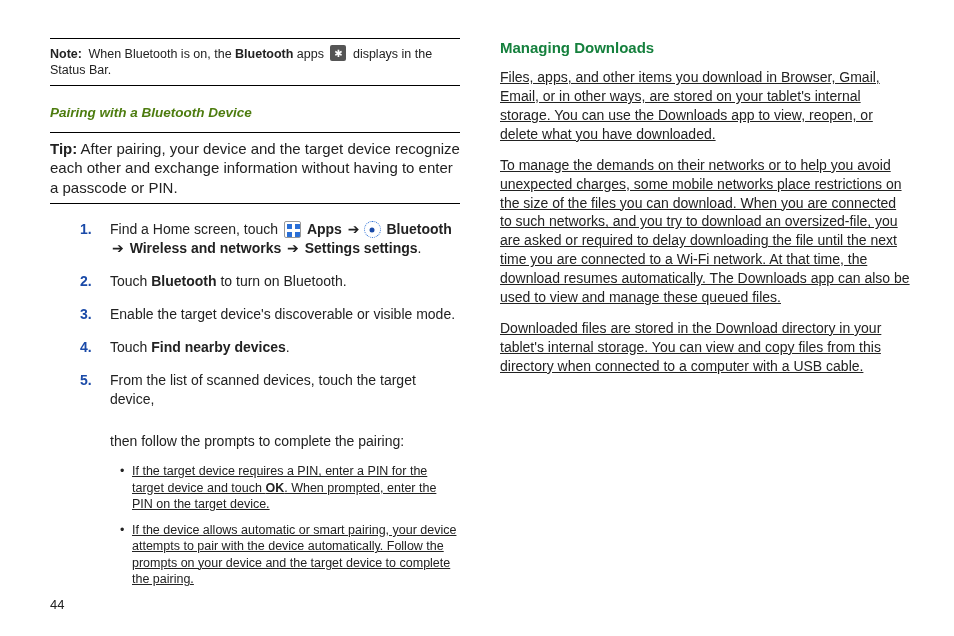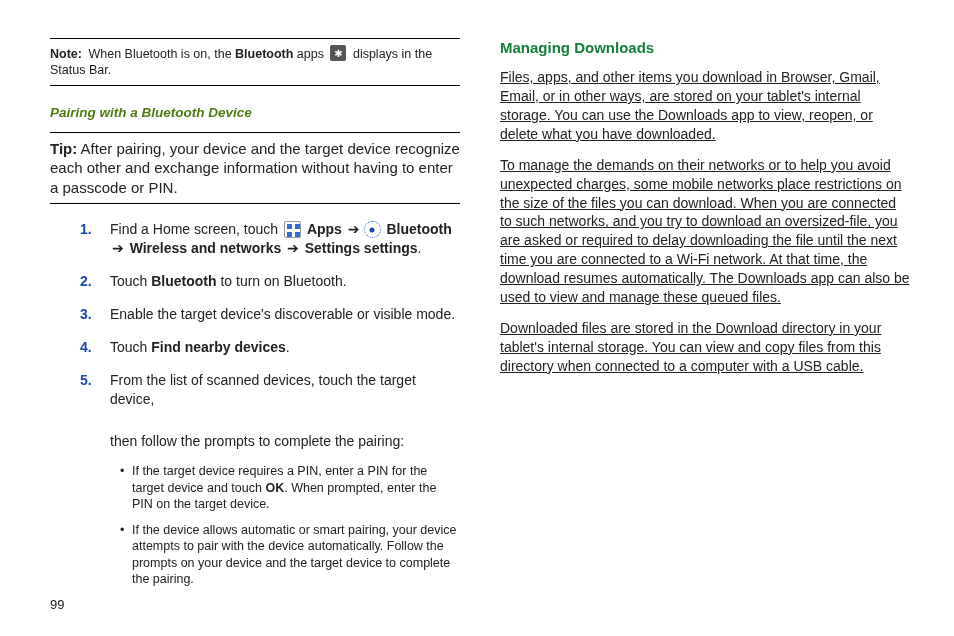--- a/index.html
+++ b/index.html
@@ -109,20 +109,21 @@
     top: 0;
     font-weight: bold;
     color: #1a4aa8;
     font-stretch: condensed;
   }
   .sub-bullets {
     list-style: none;
     padding-left: 10px;
     margin: 12px 0 16px 0;
     font-size: 12.5px;
+    text-decoration: underline;
   }
   .sub-bullets li {
     position: relative;
     padding-left: 12px;
     margin-bottom: 10px;
     line-height: 1.3;
   }
   .sub-bullets li::before {
     content: "•";
     position: absolute;
@@ -240,13 +241,13 @@
   </div>
 
   <div class="col">
     <div class="main-heading">Managing Downloads</div>
     <p class="body-pr">Files, apps, and other items you download in Browser, Gmail, Email, or in other ways, are stored on your tablet's internal storage. You can use the Downloads app to view, reopen, or delete what you have downloaded.</p>
     <p class="body-pr">To manage the demands on their networks or to help you avoid unexpected charges, some mobile networks place restrictions on the size of the files you can download. When you are connected to such networks, and you try to download an oversized-file, you are asked or required to delay downloading the file until the next time you are connected to a Wi-Fi network. At that time, the download resumes automatically. The Downloads app can also be used to view and manage these queued files.</p>
     <p class="body-pr">Downloaded files are stored in the Download directory in your tablet's internal storage. You can view and copy files from this directory when connected to a computer with a USB cable.</p>
   </div>
 </div>
 
-<div class="pagenum">99</div>
+<div class="pagenum">44</div>
 
 </body></html>

